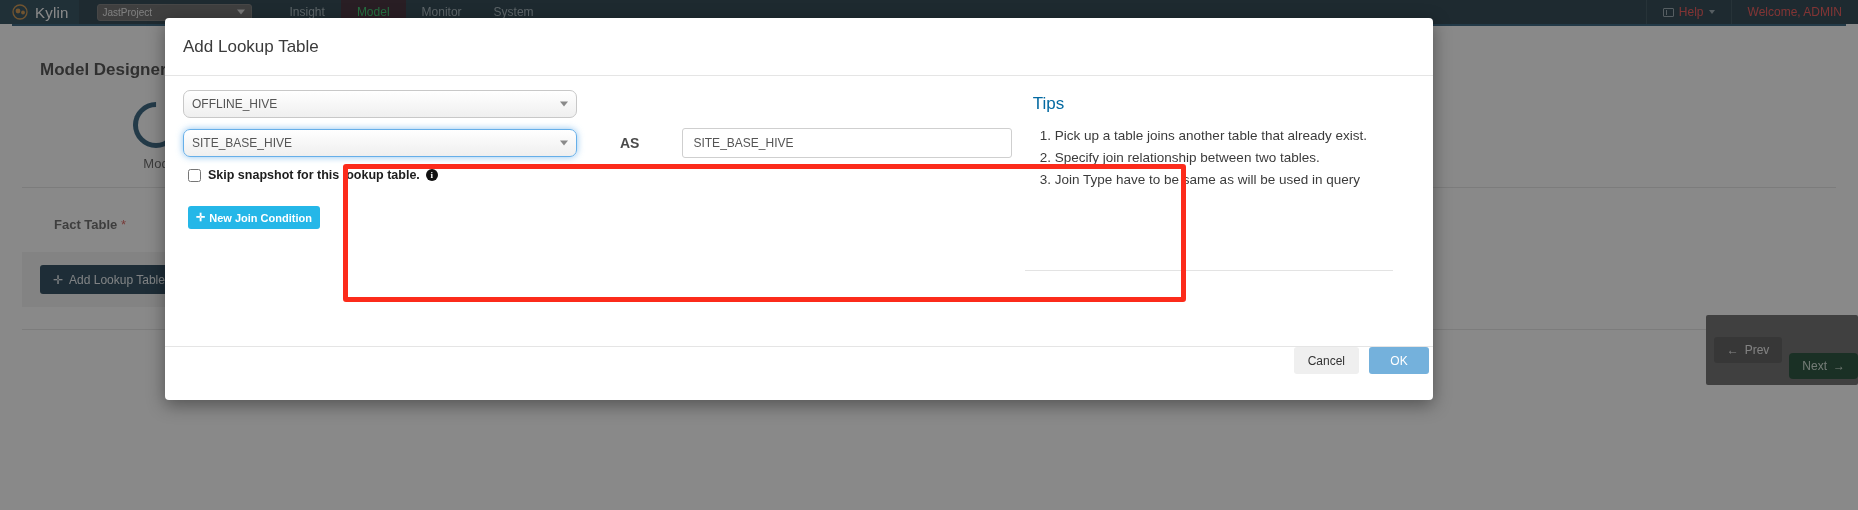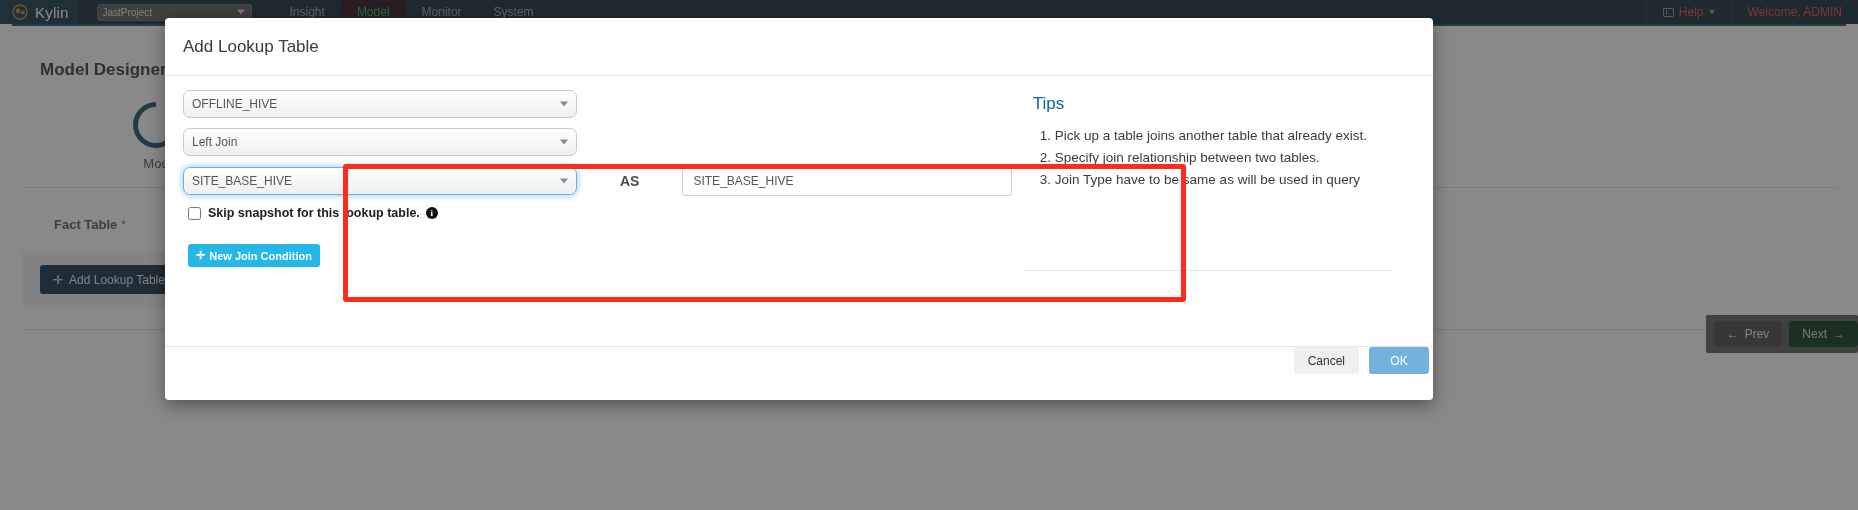--- a/index.html
+++ b/index.html
@@ -142,21 +142,21 @@
     position: absolute; right: 0; top: 291px;
     display: flex; align-items: center; gap: 0;
     background: #5d5d5d; padding: 6px 0 6px 8px; border-radius: 2px;
   }
   .wiz-btn {
     height: 26px; padding: 0 13px;
     display: flex; align-items: center; gap: 6px;
     font-size: 12px; border: none; cursor: pointer;
   }
   .wiz-prev { background: #4b4b4b; color: #efefef; border-radius: 3px; }
-  .wiz-next { background: #0b3b22; color: #cfe0d5; border-radius: 4px; margin-left: 7px; }
+  .wiz-next { background: #0b3b22; color: #cfe0d5; border-radius: 4px; margin-left: 7px; margin-top: 32px; }
 
   
   #dim-overlay {
     position: absolute; inset: 0;
     background: rgba(40,40,40,0.55);
   }
 
   
   #modal {
     position: absolute;
@@ -384,26 +384,20 @@
 
     <div class="left-col">
 
       <div class="form-row">
         <div class="sel">
           <span>OFFLINE_HIVE</span>
           <span class="caret"></span>
         </div>
       </div>
 
-      <div class="form-row">
-        <div class="sel">
-          <span>Left Join</span>
-          <span class="caret"></span>
-        </div>
-      </div>
 
       <div class="form-row">
         <div class="sel focused">
           <span>SITE_BASE_HIVE</span>
           <span class="caret"></span>
         </div>
         <span class="as-label">AS</span>
         <input class="alias-input" type="text" value="SITE_BASE_HIVE" style="">
       </div>
 

